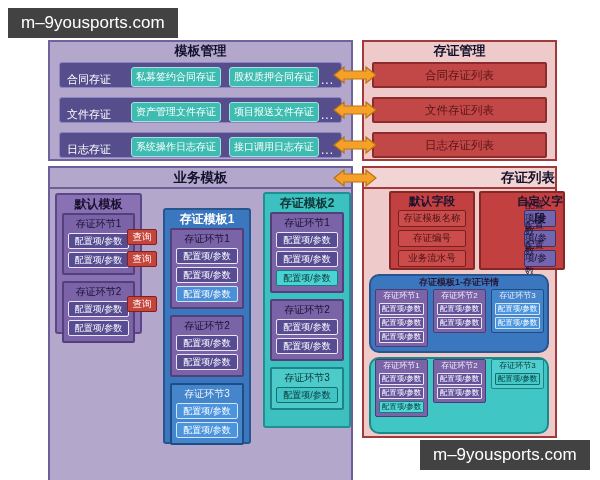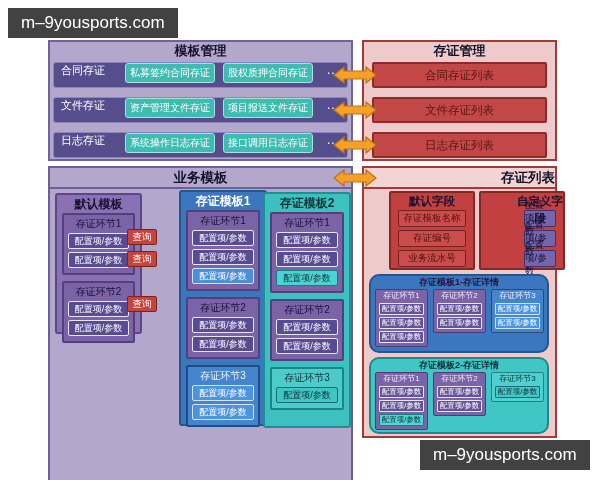--- a/index.html
+++ b/index.html
@@ -19,23 +19,23 @@
   }
 
   
   .panel-title { height:18px; line-height:18px; text-align:center;
     font-weight:bold; font-size:13px; color:#13122b; }
 
   
   #tl-panel { left:48px; top:40px; width:305px; height:121px;
     background:#b3a8cc; border:2px solid #70639c; }
   .tm-rows { padding-top:2px; }
-  .tm-row { height:26px; margin:0 3px 9px; background:#554d8c;
+  .tm-row { height:26px; margin:0 9px 9px; background:#554d8c;
     border:1px solid #8d85c3; border-radius:3px;
-    display:flex; align-items:flex-start; padding:0 7px; }
+    display:flex; align-items:flex-end; padding:0 7px; }
   .tm-label { color:#fff; font-size:11px; width:56px; flex:none; }
   .chip { background:#3fbcb1; border:1px solid #a8e0da; border-radius:3px;
     color:#fff; font-size:10px; padding:2px 4px; margin-left:8px; white-space:nowrap; }
   .tm-more { color:#fff; margin-left:auto; font-size:12px; letter-spacing:1px; }
 
   
   #tr-panel { left:362px; top:40px; width:195px; height:121px;
     background:#eecaca; border:2px solid #a33a3a; }
   .ev-items { padding-top:2px; }
   .ev-item { height:26px; margin:0 8px 9px; background:#c24747;
@@ -51,22 +51,22 @@
   .bl-header { height:21px; line-height:20px; border-bottom:2px solid #6c5f99;
     text-align:center; font-weight:bold; font-size:13.5px; color:#13122b; }
   .bl-body { position:relative; height:245px; }
 
   .col { position:absolute; border-radius:3px; }
   .col-title { height:18px; line-height:18px; text-align:center;
     font-weight:bold; font-size:12px; }
   #col-default { left:5px; top:4px; width:87px; height:141px;
     background:#8a71b3; border:2px solid #5a4788; }
   #col-default .col-title { color:#170f2e; }
-  #col-t1 { left:113px; top:1px; width:88px; height:236px;
-    background:#3b77bf; border:2px solid #27568f;margin-left:16px; }
+  #col-t1 { left:113px; top:19px; width:88px; height:236px;
+    background:#3b77bf; border:2px solid #27568f; }
   #col-t1 .col-title { color:#ffffff; }
   #col-t2 { left:213px; top:3px; width:88px; height:236px;
     background:#3cc0c0; border:2px solid #1f8f8f; }
   #col-t2 .col-title { color:#0e3434; }
 
   .stage { margin:0 5px 6px; border-radius:2px; padding:2px; }
   .stage-purple { background:#7b63a7; border:2px solid #514079; }
   .stage-blue   { background:#4585cb; border:2px solid #1e4d84; }
   .stage-teal   { background:#4dcaca; border:2px solid #1c8484; }
   .stage-title { text-align:center; font-size:10px; line-height:13px; color:#1a1134; }
@@ -284,21 +284,20 @@
         </div>
         <div class="sub sub-blue">
           <div class="sub-title">存证环节3</div>
           <div class="scfg scfg-blue">配置项/参数</div>
           <div class="scfg scfg-blue">配置项/参数</div>
         </div>
       </div>
     </div>
 
     <div class="detail" id="detail2">
-      <div class="detail-title">存证模板2-存证详情</div>
       <div class="detail-cols">
         <div class="sub sub-purple">
           <div class="sub-title">存证环节1</div>
           <div class="scfg scfg-purple">配置项/参数</div>
           <div class="scfg scfg-purple">配置项/参数</div>
           <div class="scfg scfg-teal">配置项/参数</div>
         </div>
         <div class="sub sub-purple">
           <div class="sub-title">存证环节2</div>
           <div class="scfg scfg-purple">配置项/参数</div>

